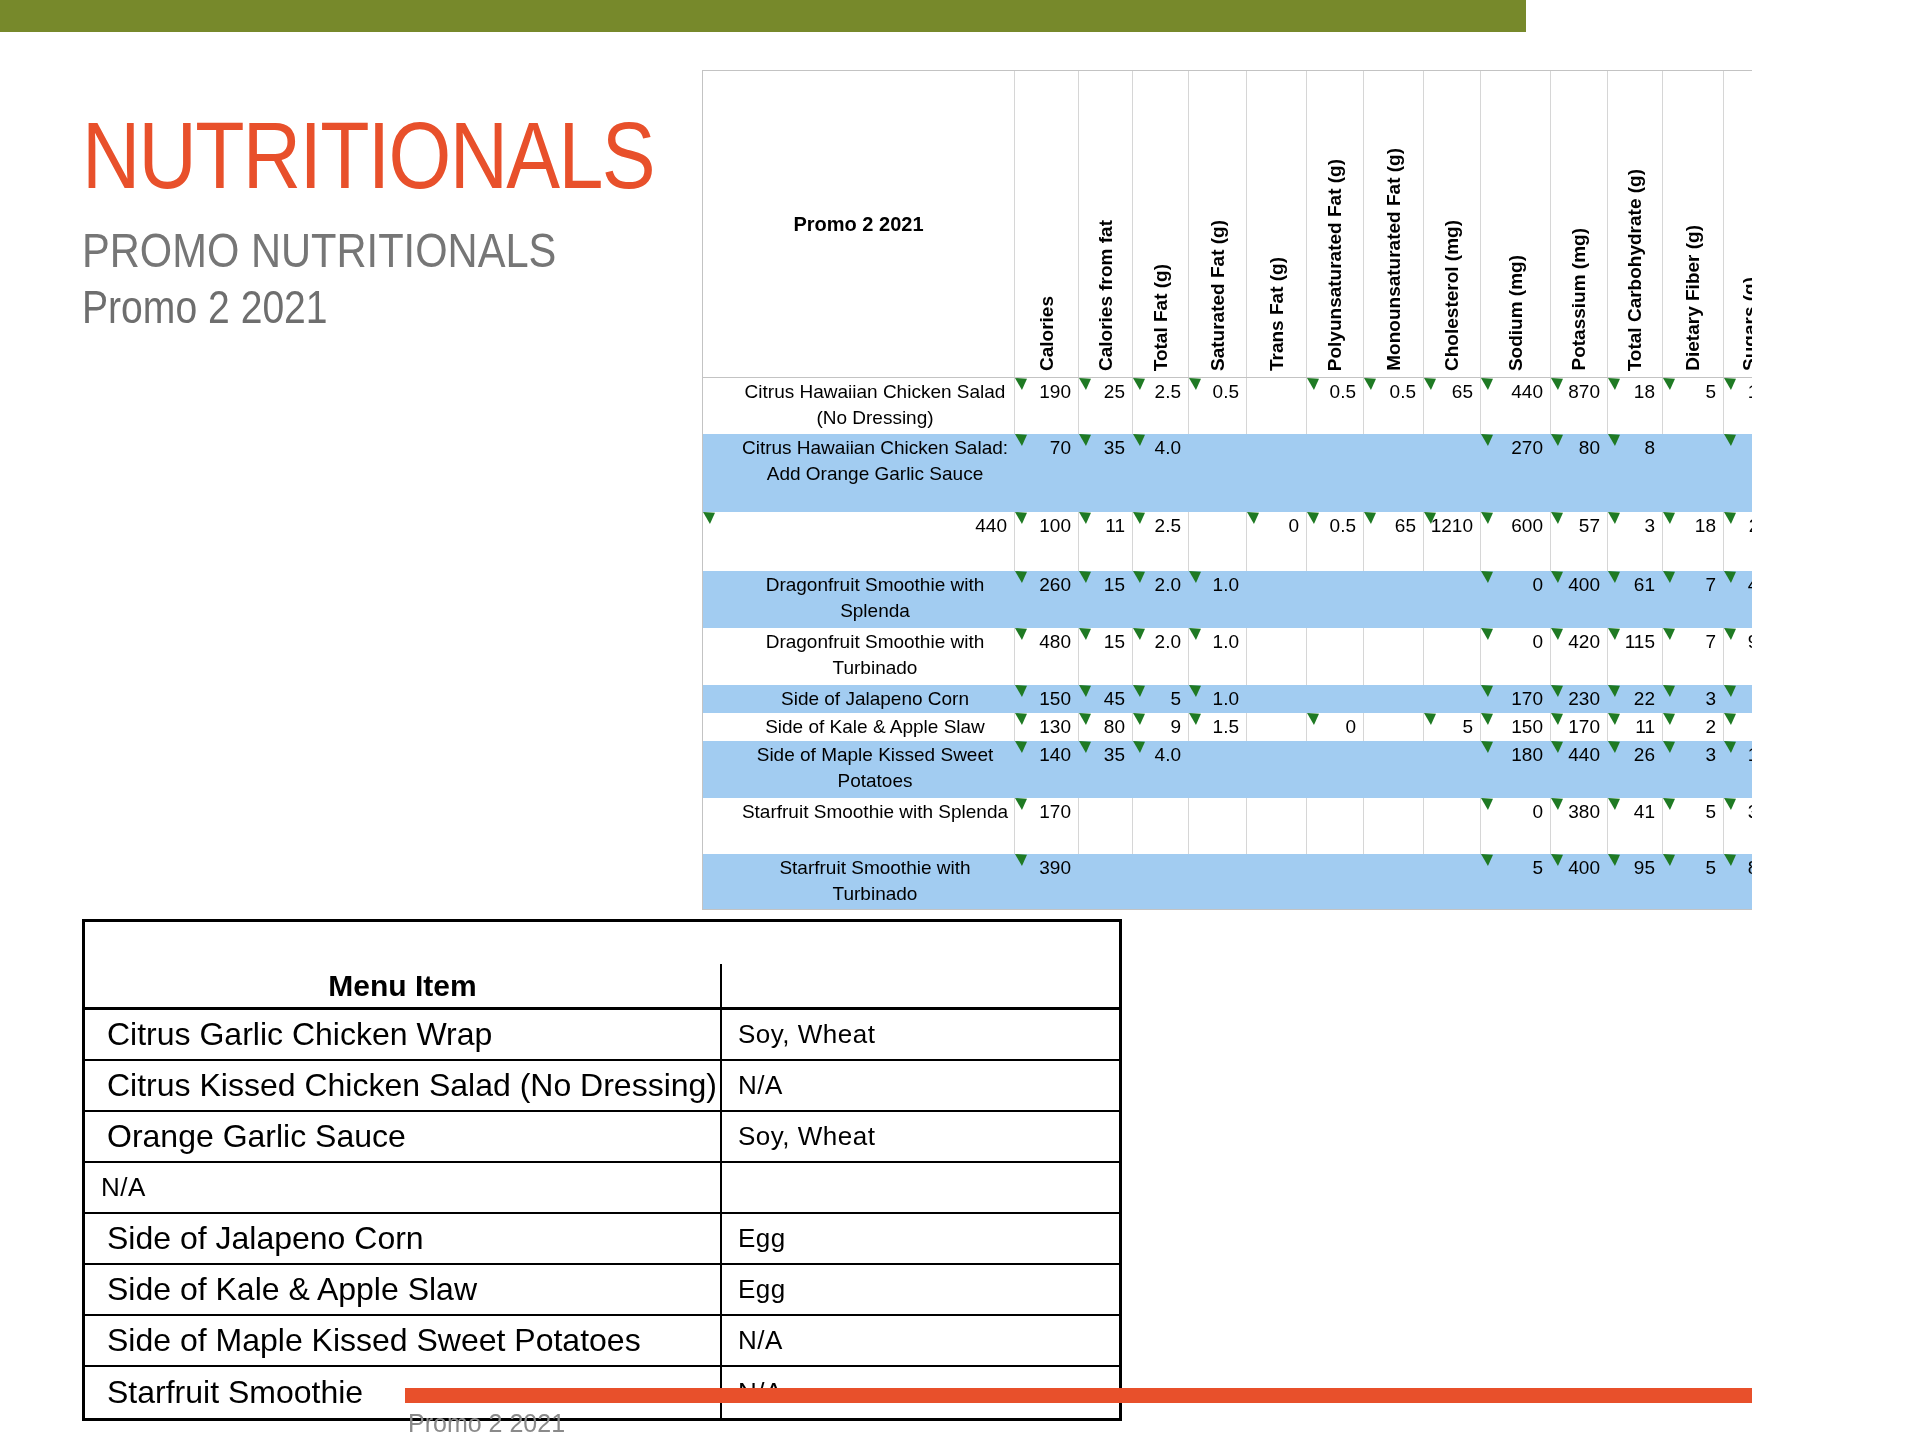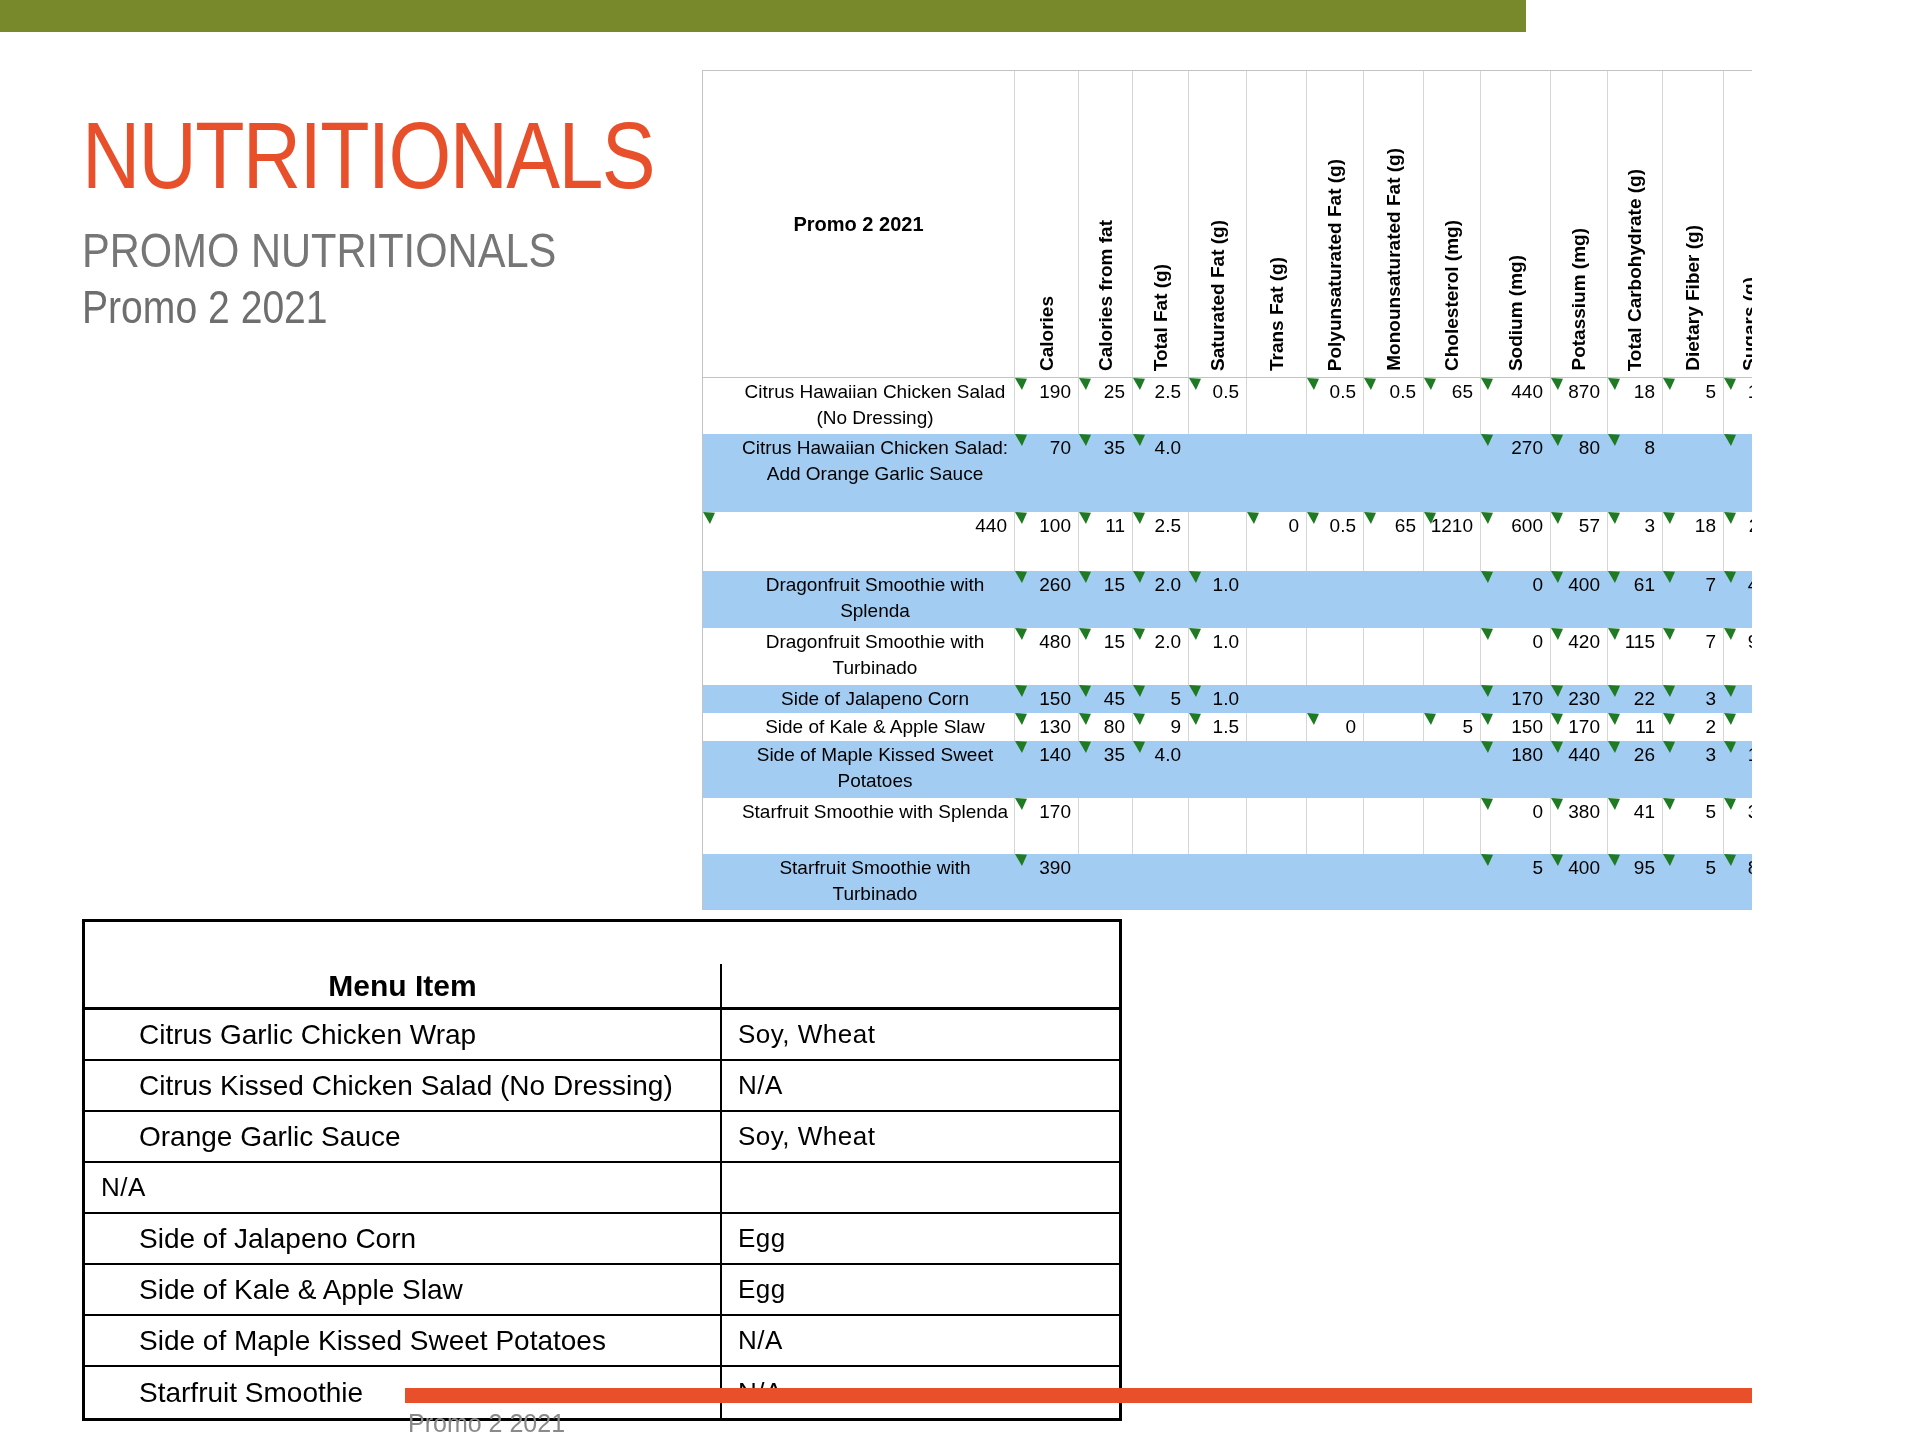--- a/index.html
+++ b/index.html
@@ -72,21 +72,21 @@
     border:3px solid #000; background:#fff; color:#000;
   }
   .arow { display:grid; grid-template-columns:637px 1fr; }
   #ahead { height:46px; border-bottom:3px solid #000;margin-top:42px; }
   #ahead .acell { display:flex; align-items:center; justify-content:center; font-weight:bold; font-size:30px; }
   #abody .arow { height:51px; border-bottom:2px solid #000; }
   #abody .arow:last-child { border-bottom:none; }
   .acell { display:flex; align-items:center; }
   .acell:first-child { border-right:2px solid #000; }
   #ahead .acell:first-child { border-right:2px solid #000; }
-  .aitem { font-size:28px; padding-left:22px;margin-left:32px; }
+  .aitem { font-size:32px; padding-left:22px; }
   .aval  { font-size:26px; padding-left:16px; letter-spacing:0.5px; }
 
   
   .footer-bar { position:absolute; left:405px; top:1388px; width:1515px; height:15px; background:#E8502B; }
   .footer-text { position:absolute; left:408px; top:1409px; font-size:25px; color:#8A8A8A; }
 </style>
 </head>
 <body>
 
 <div id="slide">

